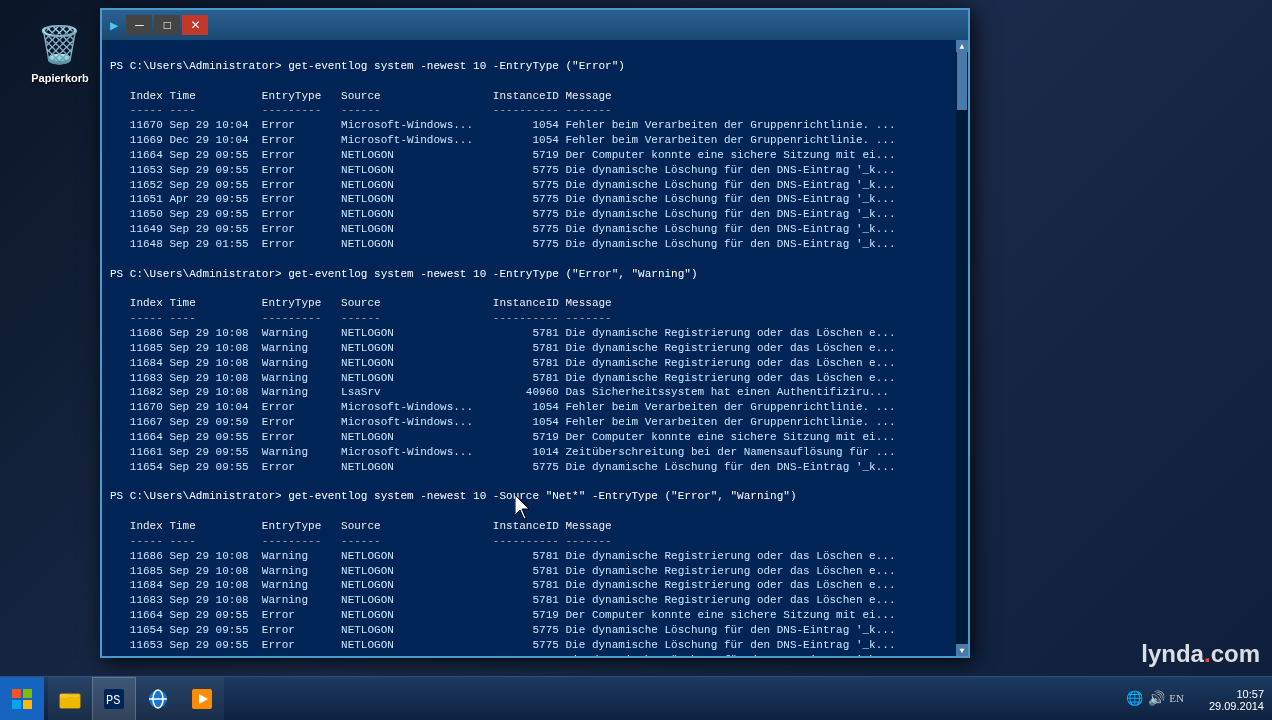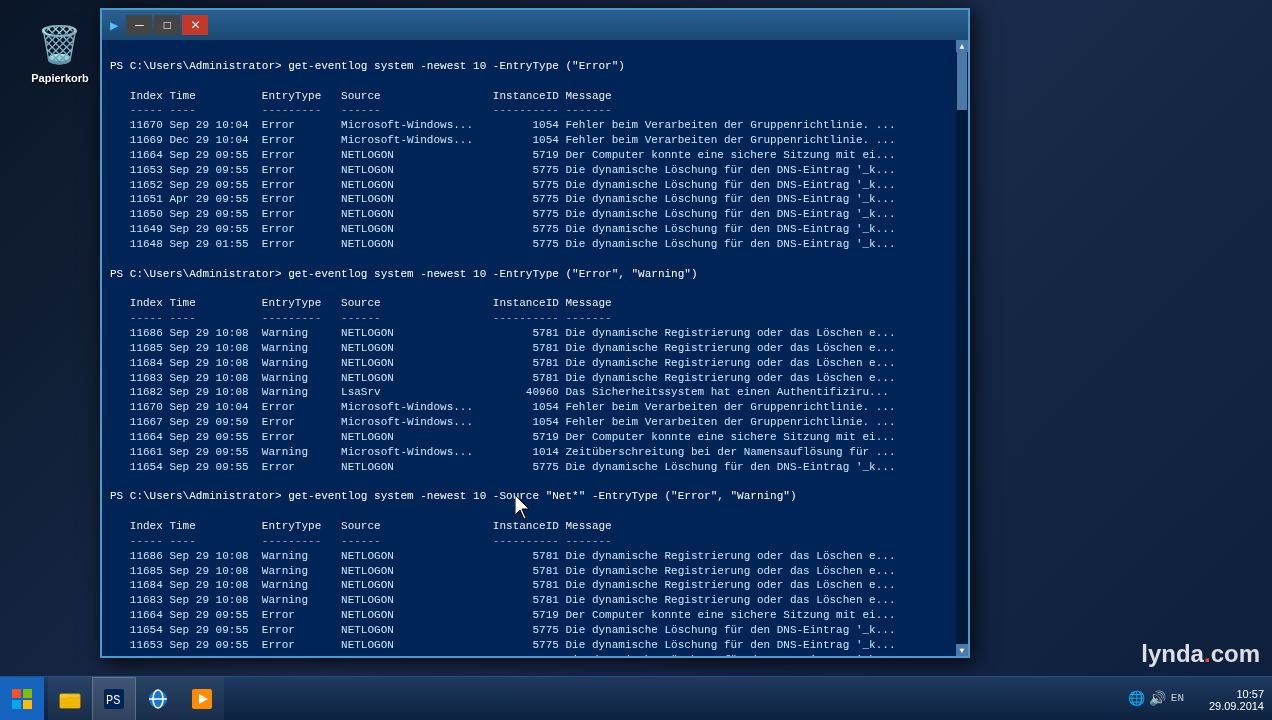--- a/index.html
+++ b/index.html
@@ -428,21 +428,21 @@
         <svg width="22" height="22" viewBox="0 0 22 22">
           <rect x="1" y="1" width="20" height="20" rx="2" fill="#ff8c00"></rect>
           <polygon points="8,6 8,16 17,11" fill="#fff"></polygon>
         </svg>
       </div>
     </div>
 
     <div class="taskbar-tray">
       <span class="tray-icon">🌐</span>
       <span class="tray-icon">🔊</span>
-      <span class="tray-icon" style="font-size:11px; color:#ccc;">EN</span>
+      <span class="tray-icon" style="font-size:11px; color:#ccc;font-family:Liberation Serif, serif;">EN</span>
     </div>
 
     <div class="taskbar-clock">
       <div>10:57</div>
       <div>29.09.2014</div>
     </div>
   </div>
 
   <div style="position:absolute; bottom:52px; right:12px;">
     <div style="color:rgba(255,255,255,0.85); font-family:Arial,sans-serif; font-size:24px; font-weight:bold; text-align:center;">

